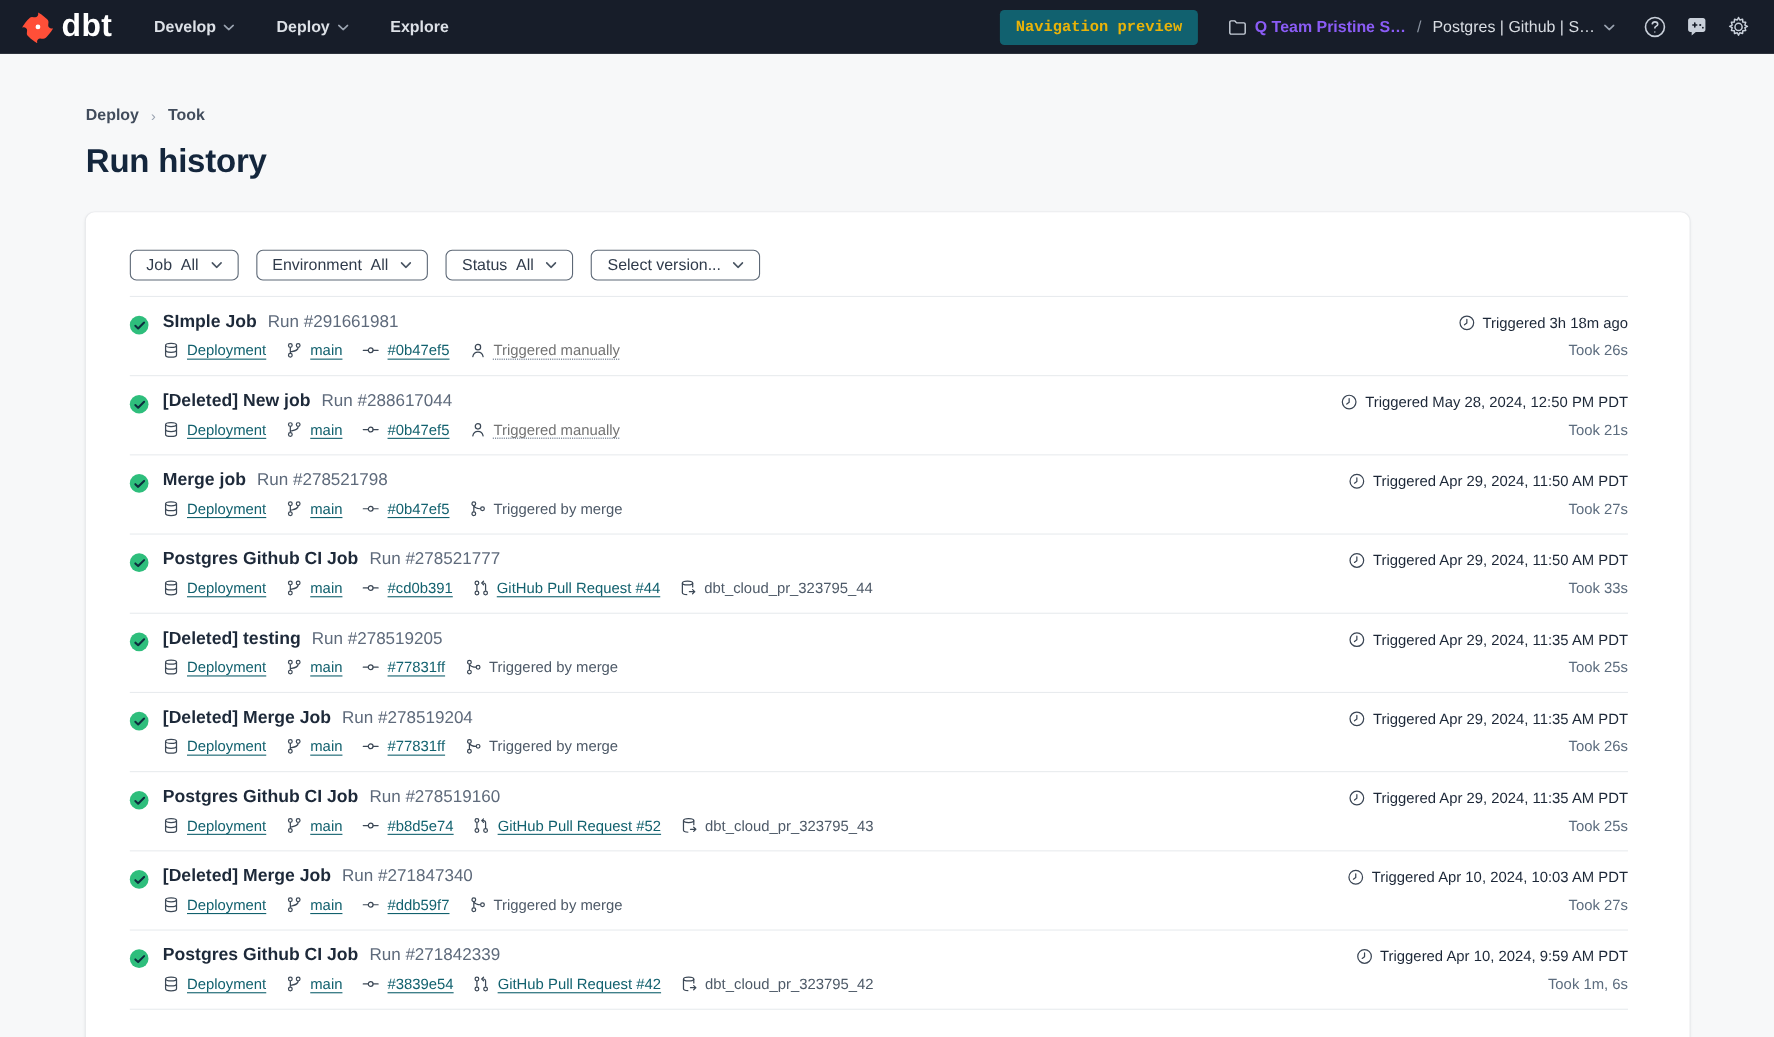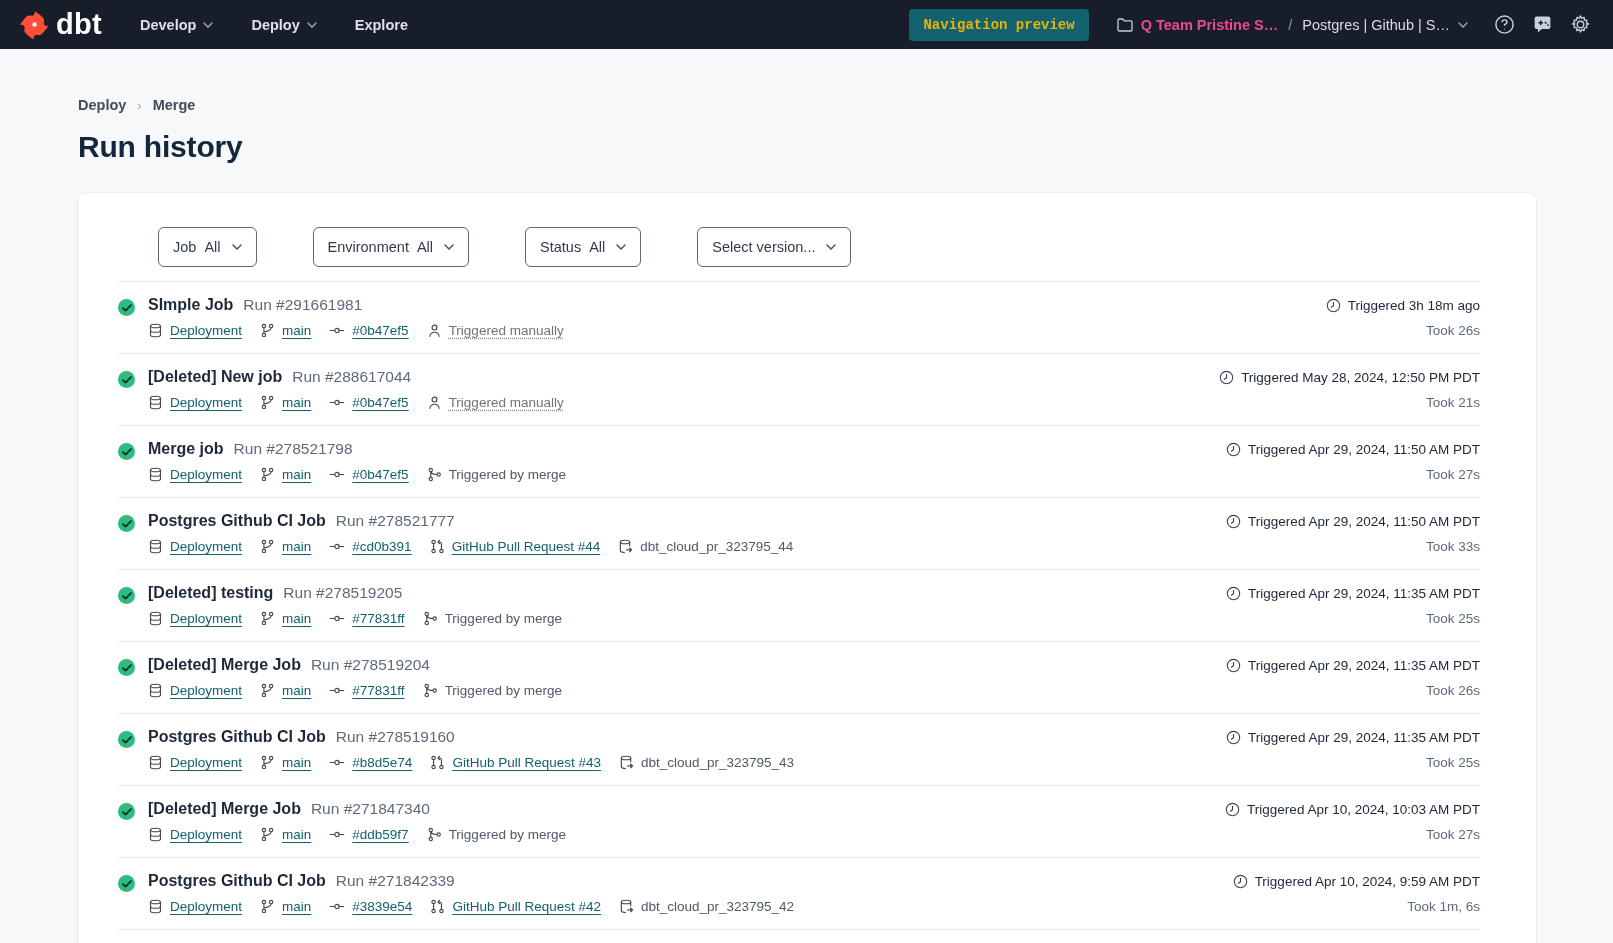--- a/index.html
+++ b/index.html
@@ -27,21 +27,21 @@
   .chev { display: inline-flex; align-items: center; color: #9aa3b0; }
   .nav-spacer { flex: 1; }
   .preview-btn {
     background: var(--preview-button-teal, #11616f);
     color: #eab308; border: none; border-radius: 4px;
     font-family: Liberation Mono, monospace; font-size: 14px; font-weight: 600;
     padding: 8px 14px; margin-right: 28px;
   }
   .project-crumb { display: flex; align-items: center; gap: 8px; font-size: 14.5px; margin-right: 26px; }
   .folder-ic { display: inline-flex; color: #c9d0da; }
-  .project-name { color: #ec4899; font-weight: 700; }
+  .project-name { color: #8b5cf6; font-weight: 700; }
   .slash { color: #8b94a1; margin: 0 2px; }
   .env-name { color: #d9dde3; }
   .nav-icons { display: flex; align-items: center; gap: 17px; }
   .nav-icon { display: inline-flex; color: #c9d0da; }
 
   
   .page-wrap { padding: 0 77px 0 78px; }
   .breadcrumb { margin-top: 48px; font-size: 14.5px; font-weight: 600; color: #414c5c; display: flex; align-items: center; }
   .crumb-sep { color: #9aa3b0; margin: 0 11px; font-weight: 400; font-size: 13px; }
   .breadcrumb .crumb-sep:first-child { display: none; }
@@ -52,23 +52,23 @@
     margin-top: 29px;
     background: #fff;
     border-radius: 8px;
     box-shadow: 0 1px 3px rgba(25,35,50,.08), 0 0 0 1px rgba(25,35,50,.03);
     padding: 34px 56px 40px 40px;
     min-height: 900px;
   }
   .filters { display: flex; gap: 16px; margin-bottom: 14px; }
   .filter-btn {
     display: inline-flex; align-items: center; gap: 8px;
-    height: 40px; padding: 0 14px;
+    height: 28px; padding: 0 14px;
     background: #fff; border: 1px solid #5d6876; border-radius: 6px;
-    font-family: inherit; font-size: 14.5px; color: #303b4b; margin-left: 40px;
+    font-family: inherit; font-size: 14.5px; color: #303b4b;
   }
   .filter-btn .chev { color: #4a5563; margin-left: 3px; }
   .filter-value:empty { display: none; }
 
   
   .run-list { border-top: 1px solid #e8ebee; }
   .run-row {
     display: flex; justify-content: space-between; align-items: center;
     padding: 14px 0 15px; border-bottom: 1px solid #e8ebee; gap: 38px;
   }
@@ -188,21 +188,21 @@
     </span>
   </div>
 </header>
 
 <div class="page-wrap">
   <div class="breadcrumb" data-interactable="false">
 
       <span class="crumb" data-interactable="true">Deploy</span>
 
       <span class="crumb-sep" data-interactable="false">›</span>
-      <span class="crumb" data-interactable="true">Merge</span>
+      <span class="crumb" data-interactable="true">Took</span>
 
   </div>
 
   <h1 data-interactable="false">Run history</h1>
 
   <main class="card" data-interactable="false">
     <div class="filters" data-interactable="false">
 
         <button class="filter-btn" data-interactable="true">
           <span class="filter-label" data-interactable="false">Job</span>
@@ -762,21 +762,21 @@
                   <span class="meta-item" data-kind="link" data-interactable="true">
                     <span class="meta-icon" data-interactable="false">
                     <svg width="15" height="15" viewBox="0 0 16 16" fill="none" stroke="currentColor" stroke-width="1.2">
                       <circle cx="3.8" cy="3.2" r="1.8"></circle>
                       <circle cx="3.8" cy="12.8" r="1.8"></circle>
                       <circle cx="12.2" cy="12.8" r="1.8"></circle>
                       <path d="M3.8 5.2v5.6M8.6 3.2h1.6a2 2 0 0 1 2 2v5.6"></path>
                       <path d="M10.2 1.5 8.5 3.2l1.7 1.7" stroke-linecap="round" stroke-linejoin="round"></path>
                     </svg>
                   </span>
-                    <span class="meta-text" data-interactable="false">GitHub Pull Request #43</span>
+                    <span class="meta-text" data-interactable="false">GitHub Pull Request #52</span>
                   </span>
 
                   <span class="meta-item" data-kind="plain" data-interactable="false">
                     <span class="meta-icon" data-interactable="false">
                     <svg width="15" height="15" viewBox="0 0 16 16" fill="none" stroke="currentColor" stroke-width="1.2">
                       <ellipse cx="7.5" cy="3.2" rx="5" ry="1.9"></ellipse>
                       <path d="M2.5 3.2v9.4c0 1 2.1 1.8 4.7 1.9M12.5 3.2v4.4"></path>
                       <path d="M9.3 11.6h5.2M12.4 9.6l2.1 2-2.1 2" stroke-linecap="round" stroke-linejoin="round"></path>
                     </svg>
                   </span>

